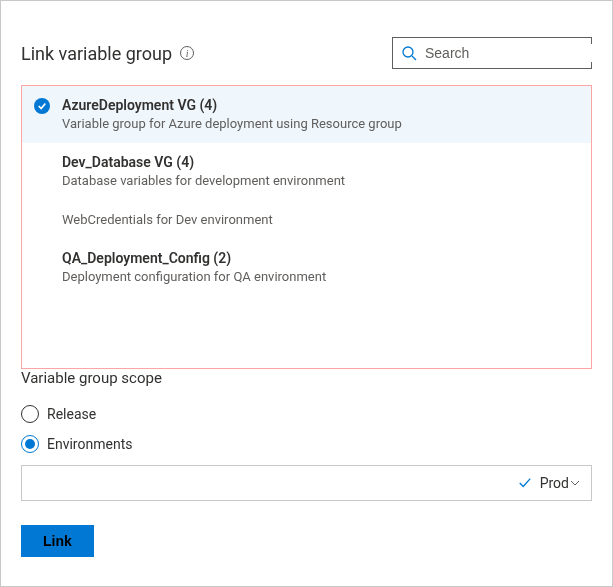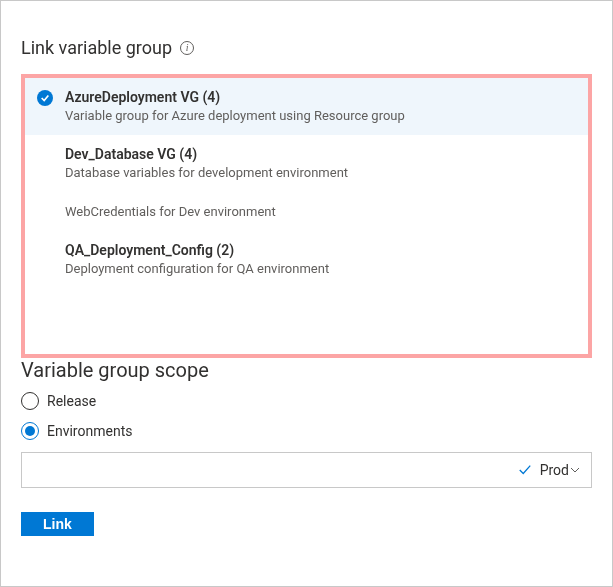--- a/index.html
+++ b/index.html
@@ -60,21 +60,21 @@
     border: none;
     outline: none;
     font-size: 14px;
     flex: 1;
     color: #323130;
   }
   .search-box input::placeholder { color: #605e5c; }
   .search-icon-svg { width: 16px; height: 16px; flex-shrink: 0; }
 
   .list-box {
-    border: 4px solid #fca5a5;
+    border: 1px solid #fca5a5;
     height: 284px;
     overflow-y: scroll;
   }
   .list-item {
     display: flex;
     align-items: flex-start;
     padding: 10px 12px 10px 12px;
     gap: 10px;
     cursor: pointer;
   }
@@ -102,23 +102,23 @@
     line-height: 1.3;
   }
   .item-desc {
     font-size: 13px;
     color: #605e5c;
     margin-top: 2px;
     line-height: 1.3;
   }
 
   .section-label {
-    font-size: 20px;
-    color: #323130;
-    margin-bottom: 10px;
+    font-size: 15px;
+    color: #323130;
+    margin-bottom: 18px;
   }
   .radio-row {
     display: flex;
     align-items: center;
     gap: 8px;
     margin-bottom: 12px;
     cursor: pointer;
   }
   .radio-outer {
     width: 18px;
@@ -153,23 +153,23 @@
     display: flex;
     align-items: center;
     gap: 8px;
   }
   .env-check { width: 14px; height: 14px; }
   .env-text { font-size: 14px; color: #323130; }
   .chevron { width: 12px; height: 12px; }
 
   .link-btn {
     background: #0078d4;
-    color: #ffffff;
+    color: #000000;
     border: none;
-    height: 24px;
+    height: 32px;
     padding: 0 22px;
     font-size: 14px;
     font-weight: 600;
     cursor: pointer;
     align-self: flex-start;
   }
 
   
   .list-box::-webkit-scrollbar { width: 14px; }
   .list-box::-webkit-scrollbar-track { background: #f3f2f1; }
@@ -177,20 +177,27 @@
 </style>
 </head>
 <body>
 
 <div class="panel">
 
   <div class="header-row">
     <div class="title-wrap">
       <span class="title">Link variable group</span>
       <span class="info-icon">i</span>
+    </div>
+    <div class="search-box">
+      <svg class="search-icon-svg" viewBox="0 0 16 16" fill="none" stroke="#0078d4" stroke-width="1.3">
+        <circle cx="7" cy="7" r="5"></circle>
+        <line x1="11" y1="11" x2="15" y2="15"></line>
+      </svg>
+      <input type="text" placeholder="Search" style="">
     </div>
   </div>
 
   <div class="list-box" id="vg-list">
       <div class="list-item selected">
         <div class="check-col">
           <span class="check-circle">
             <svg viewBox="0 0 12 12" fill="none" stroke="#fff" stroke-width="2">
               <polyline points="2,6 5,9 10,3"></polyline>
             </svg>

